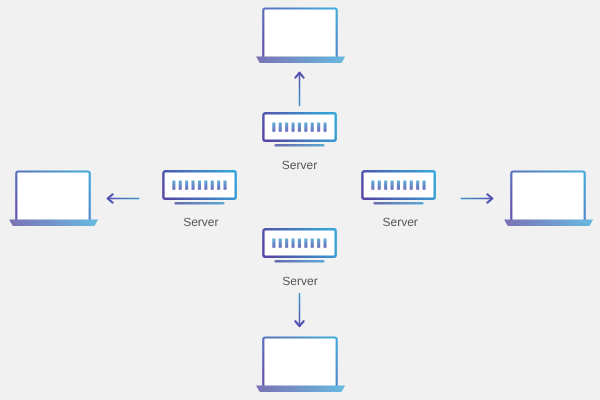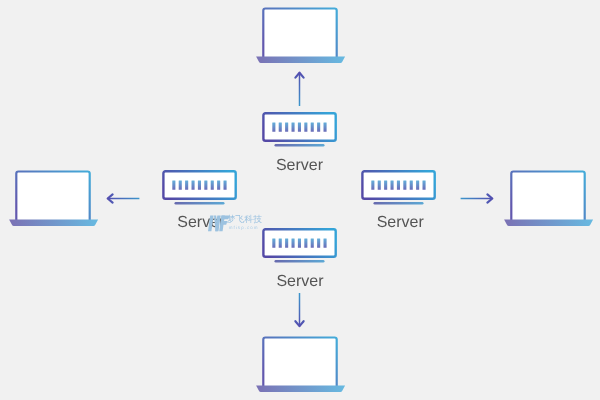--- a/index.html
+++ b/index.html
@@ -2,21 +2,21 @@
 <html><head>
 <meta charset="utf-8">
 <style>
   html,body{margin:0;padding:0;}
   body{width:600px;height:400px;background:#f1f1f1;overflow:hidden;
        font-family:"Liberation Sans",sans-serif;
        -webkit-font-smoothing:antialiased;text-rendering:geometricPrecision;}
   #stage{position:relative;width:600px;height:400px;}
   .node{position:absolute;}
   .node svg{display:block;}
-  .label{position:absolute;font-size:16px;color:#555;text-align:center;
+  .label{position:absolute;font-size:12px;color:#555;text-align:center;
          white-space:nowrap;line-height:13px;width:80px;
          -webkit-font-smoothing:antialiased;filter:opacity(1);}
   .arrow{position:absolute;}
   .arrow svg{display:block;}
   #watermark{position:absolute;left:205px;top:206px;width:88px;height:28px;}
   #watermark svg{position:absolute;left:2.9px;top:7.3px;}
   .wm-cn{position:absolute;left:21.4px;top:8.6px;font-size:8.8px;color:#9cc2e0;
          letter-spacing:0.15px;white-space:nowrap;line-height:9px;
          -webkit-font-smoothing:antialiased;filter:opacity(1);}
   .wm-url{position:absolute;left:23.7px;top:20.3px;font-size:4.5px;color:#a8cbe6;
@@ -194,28 +194,14 @@
   </svg>
 </div>
 
 <div class="node" style="left:253px;top:333px">
   <svg width="94" height="62" viewBox="0 0 94 62">
     <path d="M12.4 4.5 h69.2 a2.1 2.1 0 0 1 2.1 2.1 v49.2 h-73.4 v-49.2 a2.1 2.1 0 0 1 2.1 -2.1 z" fill="#ffffff" stroke="url(#gscreen)" stroke-width="2.2"></path>
     <path d="M3.1 52.6 h89 l-3.1 5.6 a1.9 1.9 0 0 1 -1.6 0.8 h-79.6 a1.9 1.9 0 0 1 -1.6 -0.8 z" fill="url(#gbase)"></path>
   </svg>
 </div>
 
-<div id="watermark">
-  <svg width="26" height="22" viewBox="0 0 26 22">
-    <g fill="#9cc2e0">
-      <path d="M2.2 2.4 H5.6 L3.4 18.2 H0 Z"></path>
-      <path d="M6.0 2.4 H8.2 L9.6 18.2 H7.6 Z"></path>
-      <path d="M9.3 2.4 H12.7 L10.5 18.2 H7.1 Z"></path>
-      <path d="M13.4 2.4 H16.8 L14.6 18.2 H11.2 Z"></path>
-      <path d="M13.6 2.4 H21.6 L20.3 6.3 H13.0 Z"></path>
-      <path d="M12.8 8.1 H19.4 L18.2 11.8 H12.3 Z"></path>
-    </g>
-  </svg>
-  <div class="wm-cn">梦飞科技</div>
-  <div class="wm-url">mfisp.com</div>
-</div>
 
 </div>
 
 </body></html>

